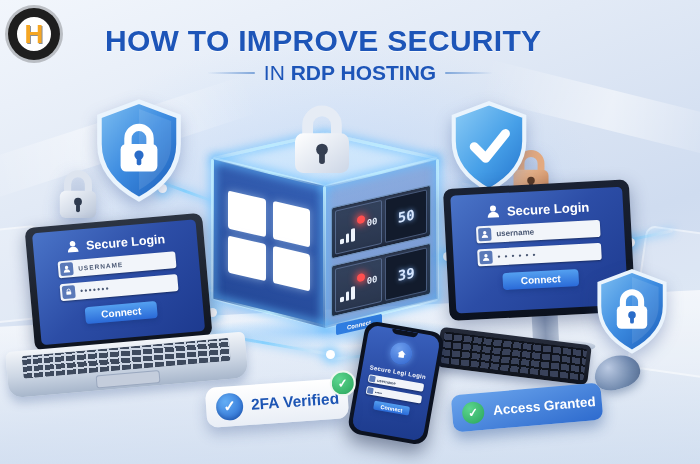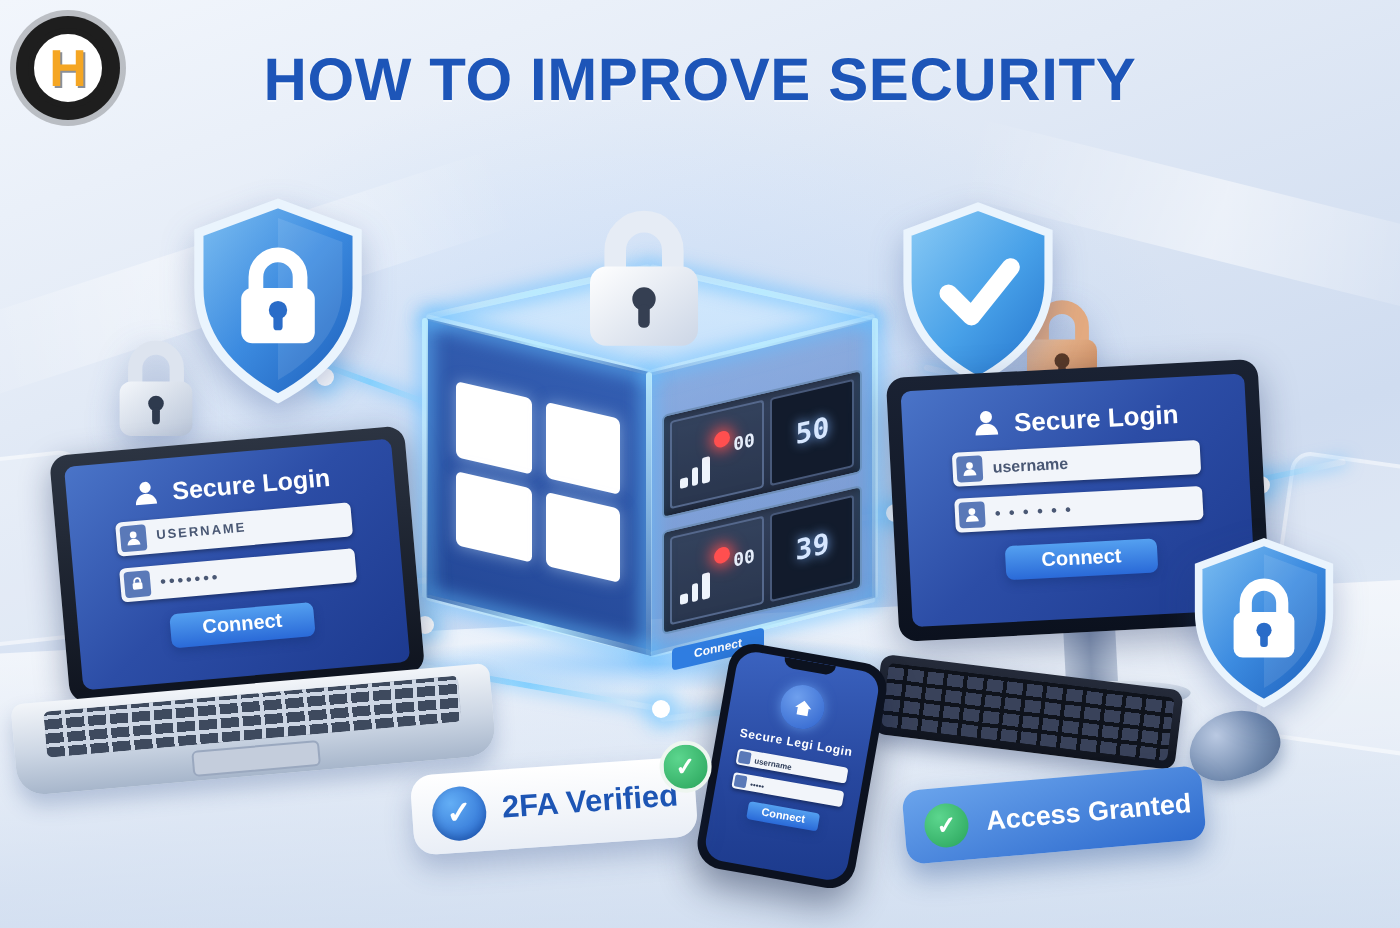--- a/index.html
+++ b/index.html
@@ -29,21 +29,21 @@
   .logo-badge{width:52px;height:52px;border-radius:50%;background:#1e1e1e;position:relative;
     box-shadow:0 0 0 3px rgba(30,30,30,.25);}
   .logo-inner{position:absolute;left:6px;top:6px;width:40px;height:40px;border-radius:50%;
     background:#fff;border:3px solid #1e1e1e;box-sizing:border-box;}
   .logo-letter{position:absolute;left:0;top:0;width:52px;height:52px;
     font-size:26px;font-weight:900;color:#f5a623;text-shadow:1px 1px 0 #8a8f98;}
   .brand-top{font-size:14px;font-weight:800;color:#f5a623;letter-spacing:.5px;line-height:15px;}
   .brand-bottom{font-size:13px;font-weight:700;color:#33373d;letter-spacing:4.5px;line-height:15px;}
 
   
-  .title{left:105px;top:24px;width:490px;text-align:center;z-index:5;}
+  .title{left:105px;top:24px;width:490px;text-align:left;z-index:5;}
   .title-l1{font-size:30px;font-weight:800;color:#1d55b8;letter-spacing:.3px;
     text-shadow:0 1px 0 rgba(255,255,255,.7);}
   .title-l2{margin-top:3px;font-size:21px;color:#1d55b8;display:flex;align-items:center;justify-content:center;gap:9px;}
   .title-l2 .pfx{font-weight:500;}
   .title-l2 .main{font-weight:800;}
   .tdash{display:inline-block;width:48px;height:2px;border-radius:2px;background:linear-gradient(90deg,transparent,#7fa6da);}
   .tdash.r{background:linear-gradient(90deg,#7fa6da,transparent);}
 
   
   .cube{left:198px;top:112px;width:255px;height:225px;z-index:2;}
@@ -200,20 +200,26 @@
 
   <div class="abs logo">
     <div class="logo-badge">
       <div class="logo-inner"></div>
       <div class="logo-letter fc">H</div>
     </div>
   </div>
 
   <div class="abs title">
     <div class="title-l1">HOW TO IMPROVE SECURITY</div>
+    <div class="title-l2">
+      <span class="tdash"></span>
+      <span><span class="pfx">IN</span>
+      <span class="main">RDP HOSTING</span></span>
+      <span class="tdash r"></span>
+    </div>
   </div>
 
   <div class="abs shadow-el" style="left:93px;top:98px;width:92px;z-index:3;">
     <svg viewBox="0 0 100 114" width="92">
       <defs>
           <linearGradient id="sgA" x1="0" y1="0" x2="1" y2="1">
         <stop offset="0" stop-color="#7fc0f2"></stop>
             <stop offset=".5" stop-color="#3c8be0"></stop>
             <stop offset="1" stop-color="#1b5cb8"></stop>
       </linearGradient>

